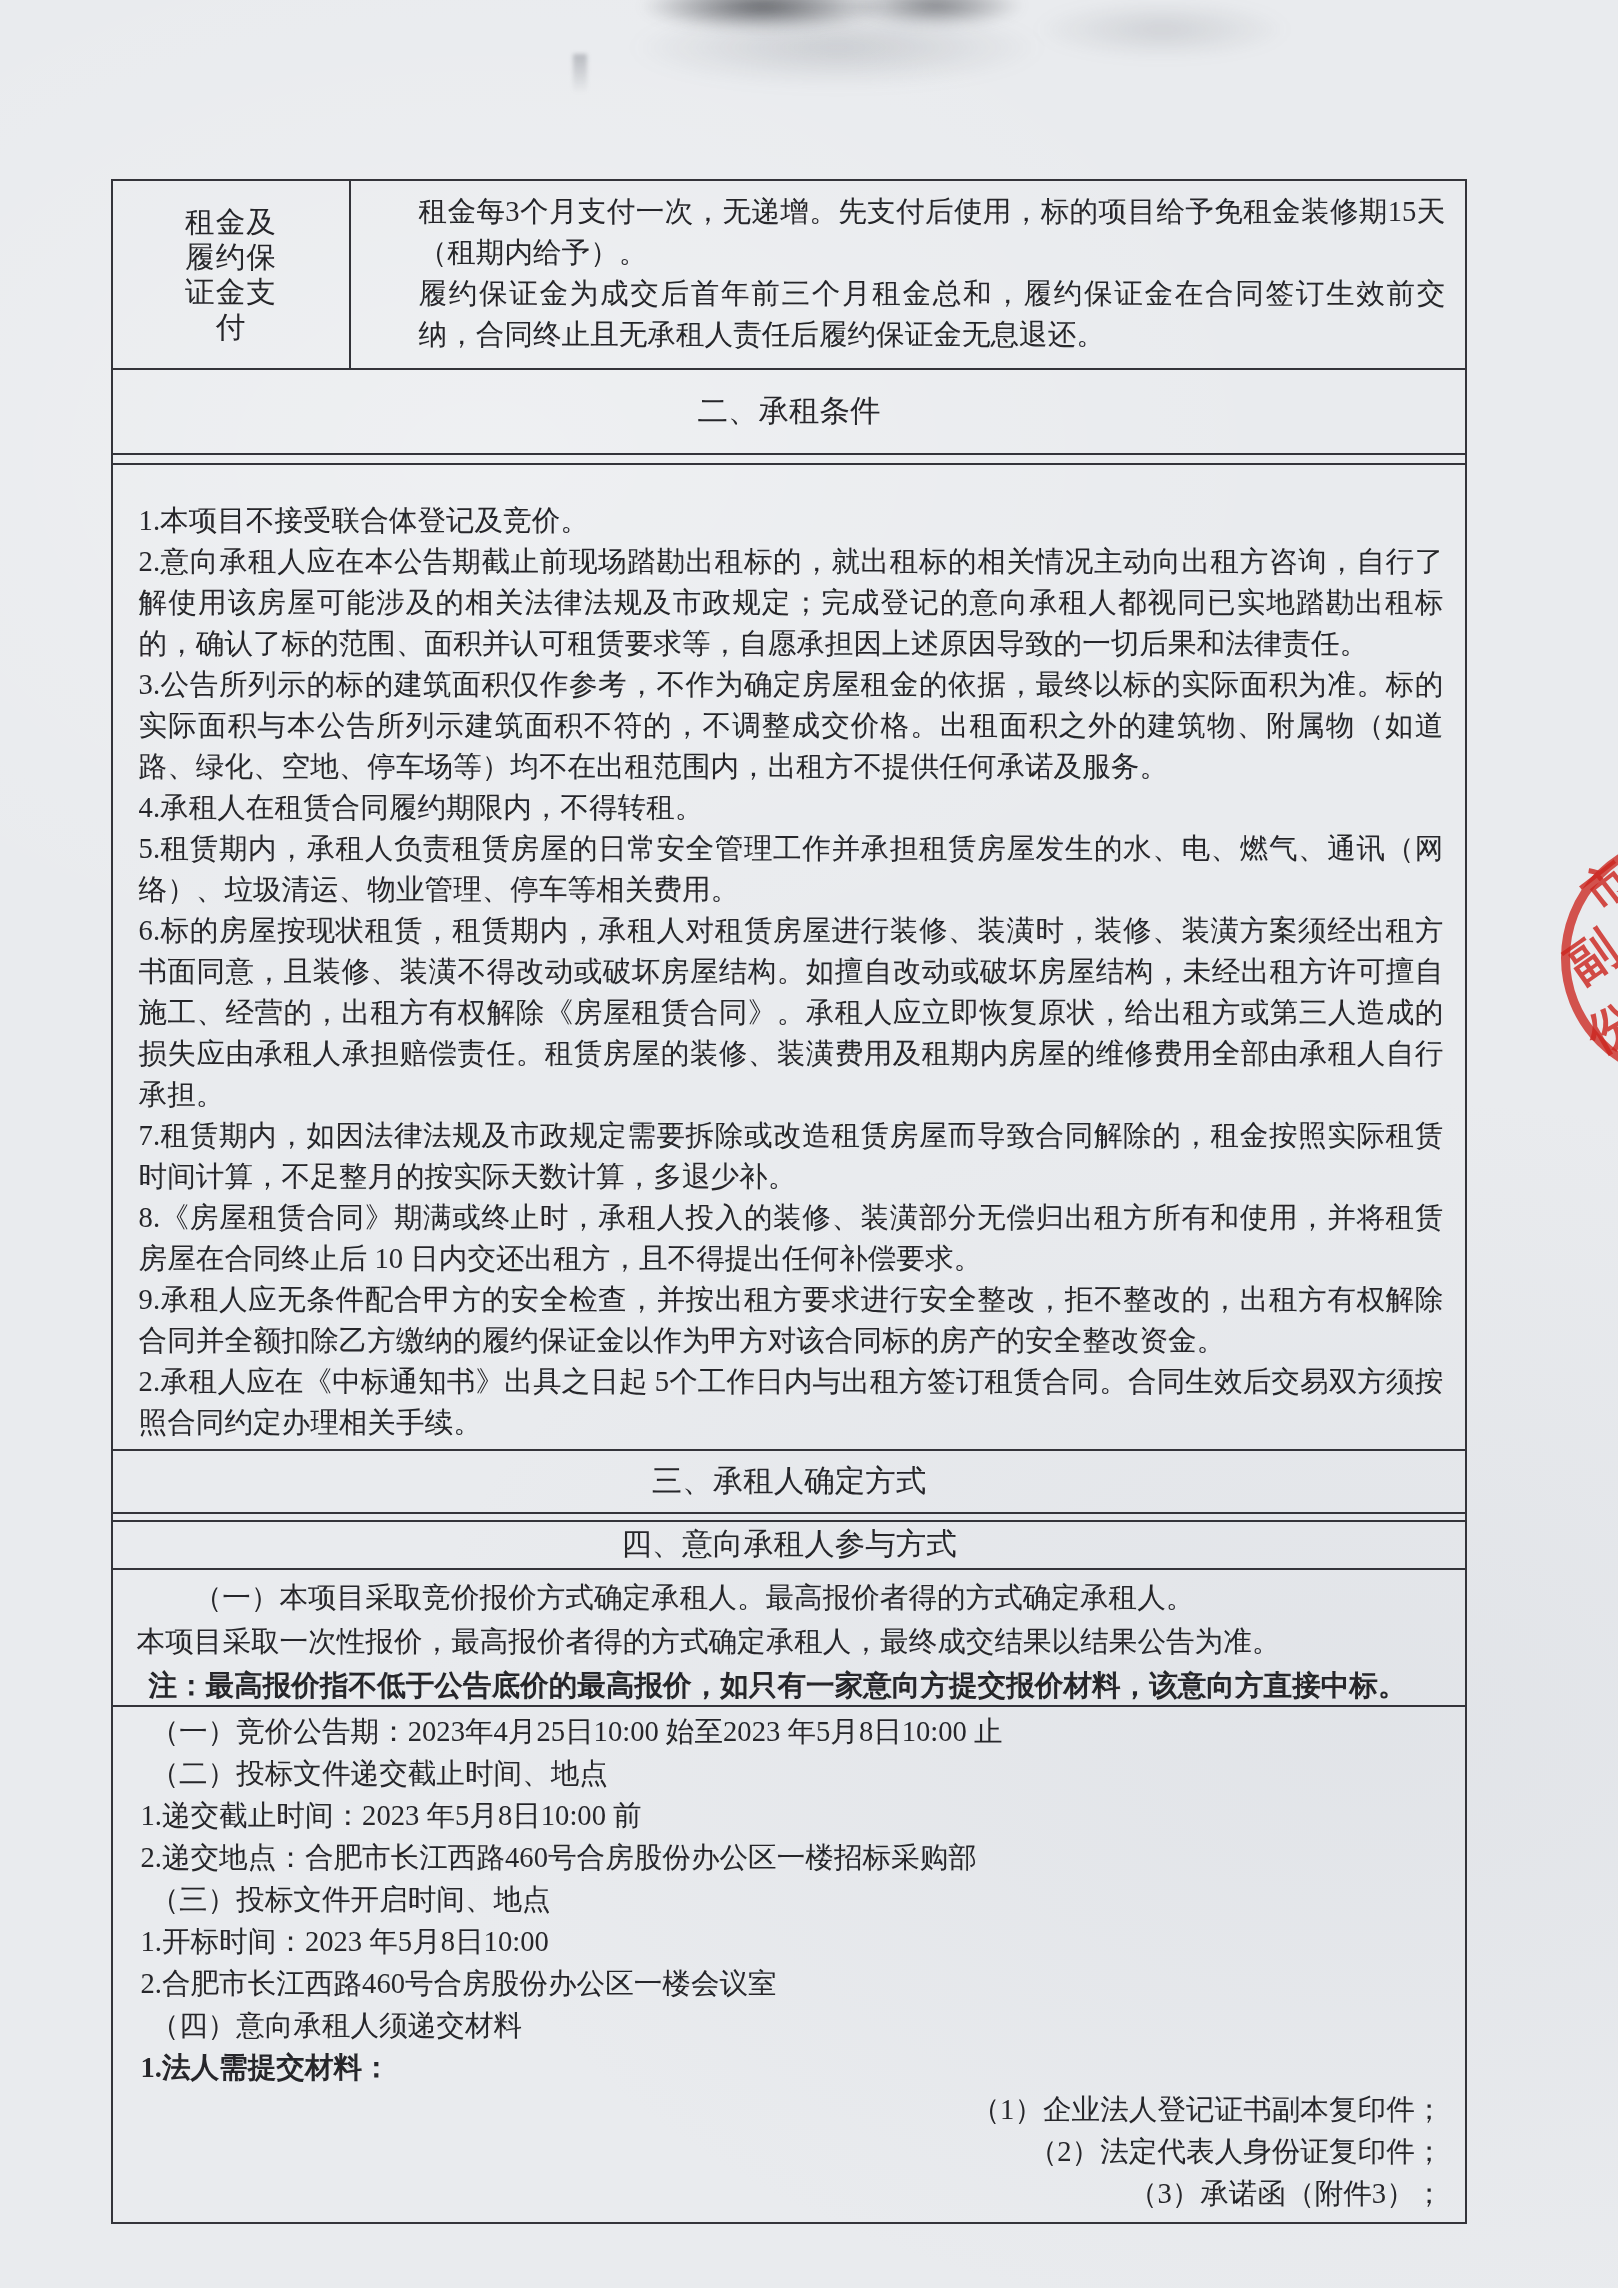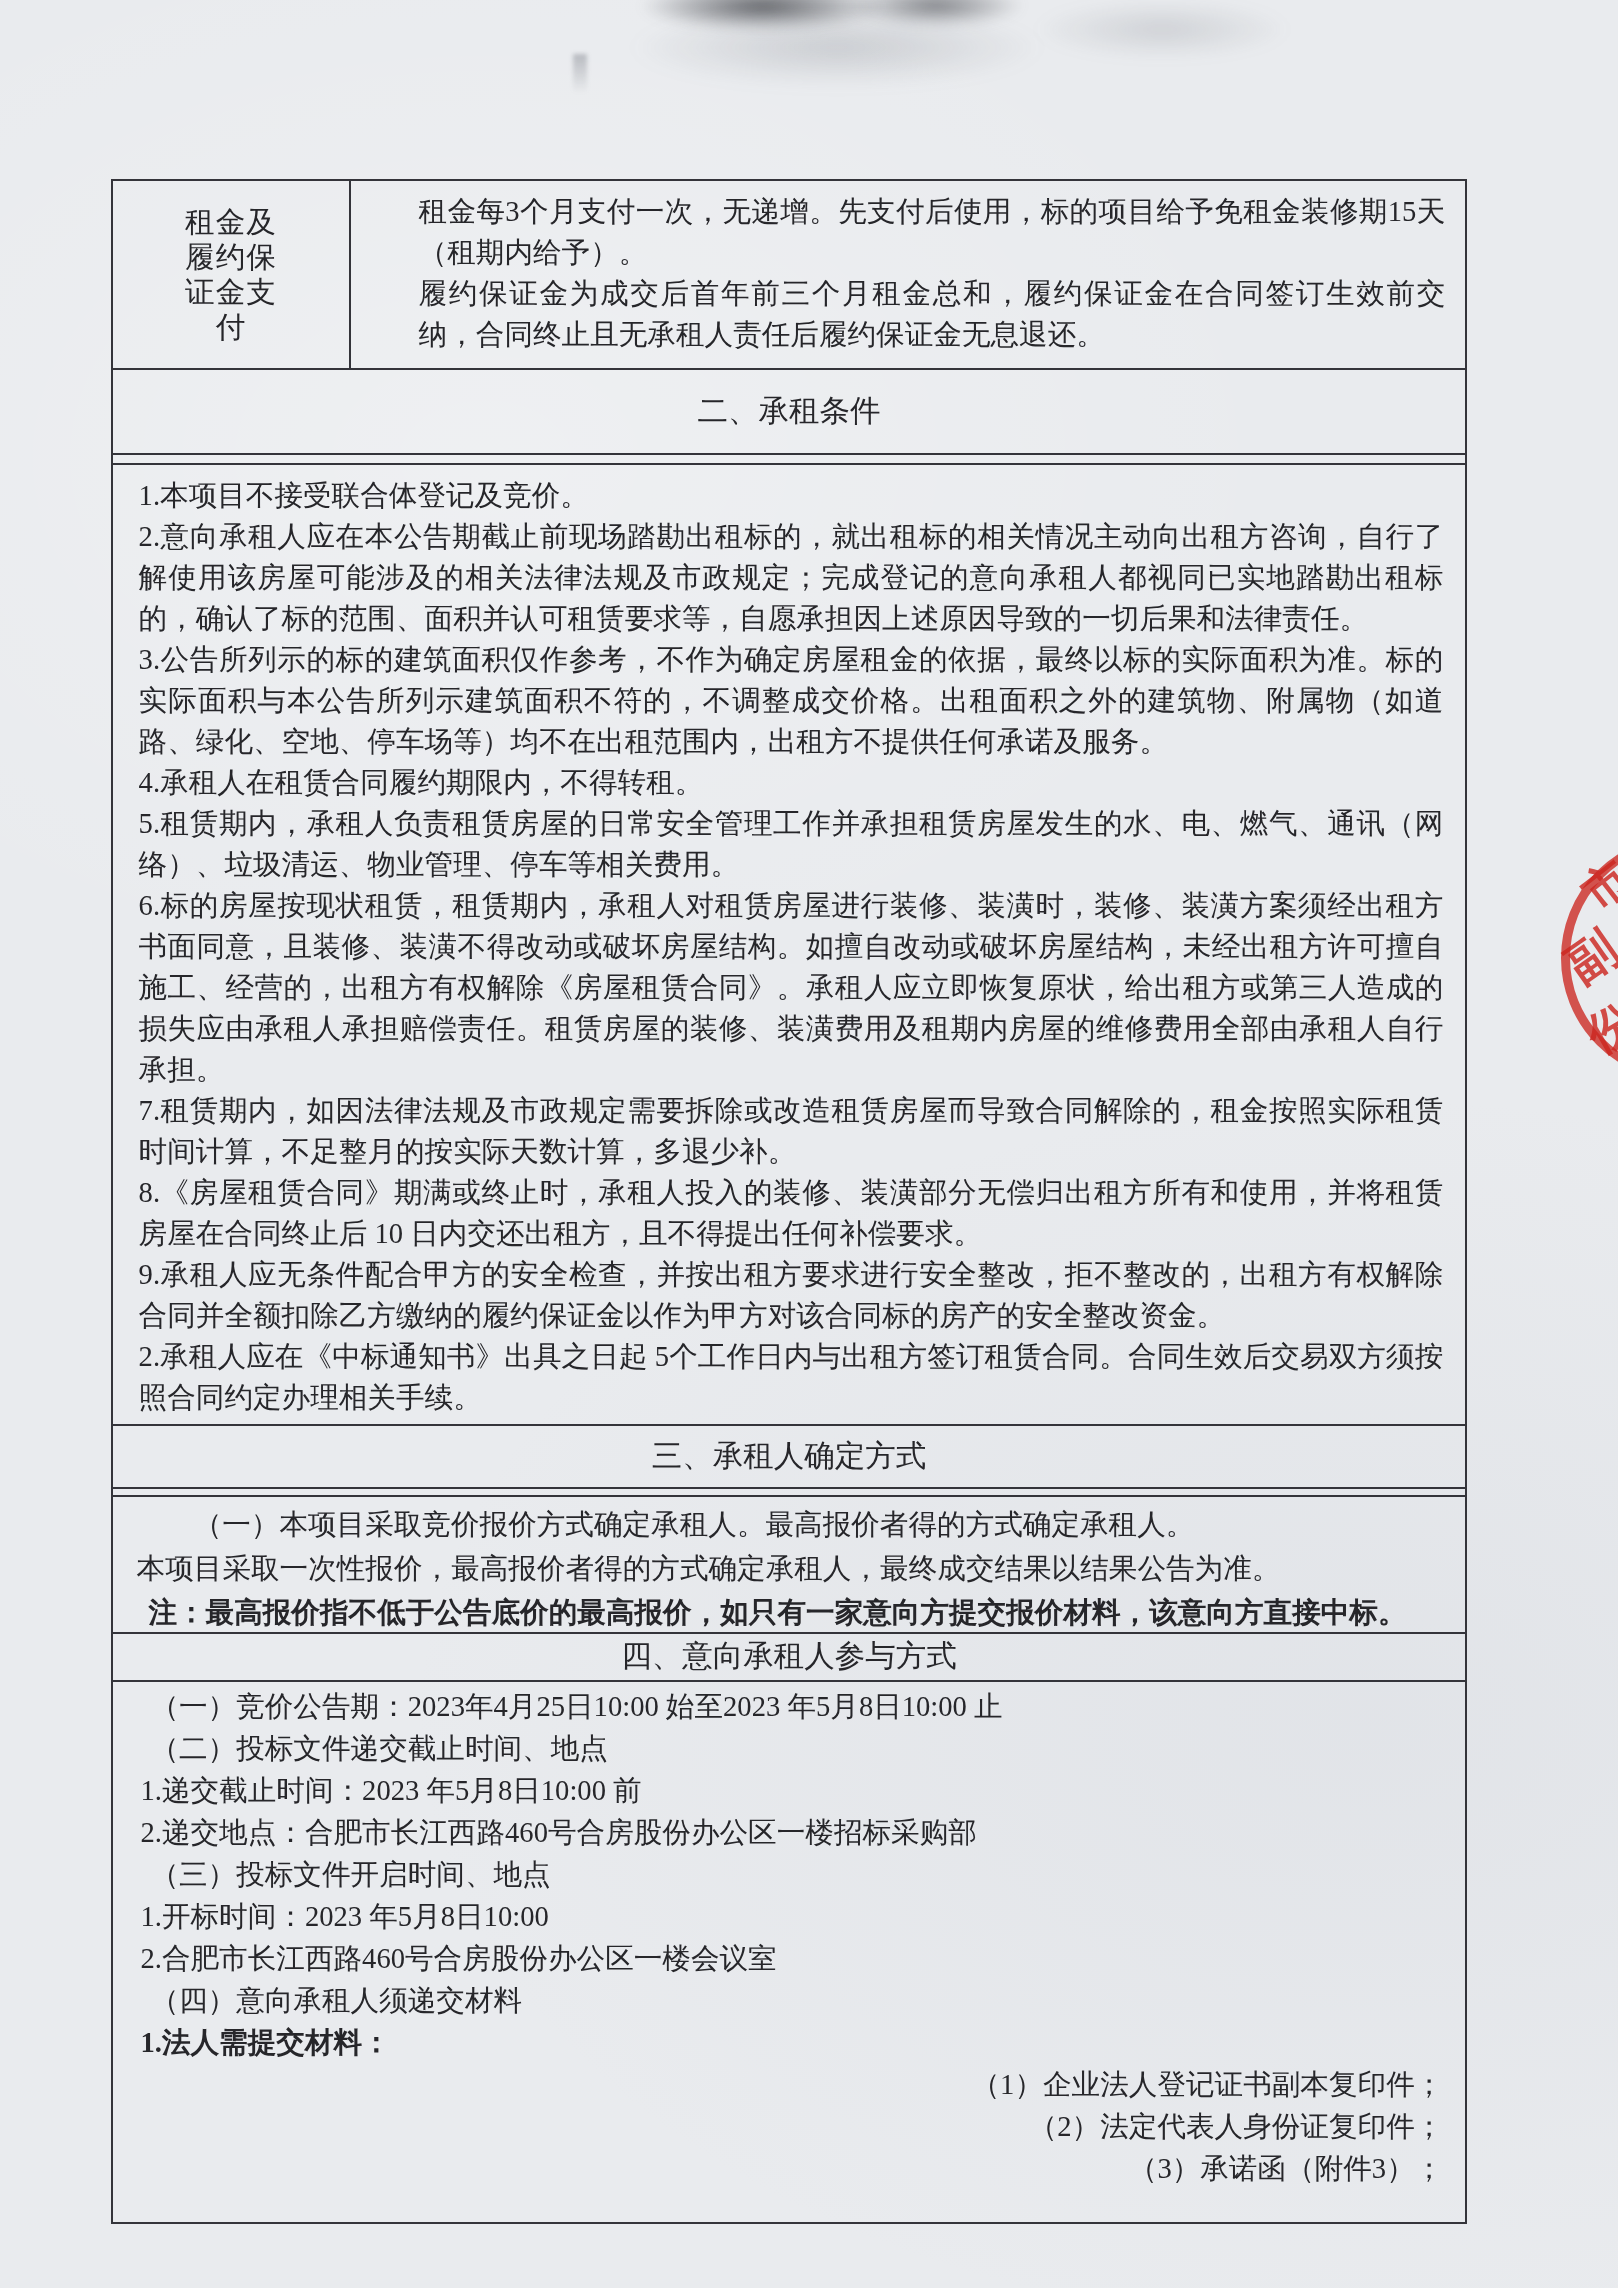--- a/index.html
+++ b/index.html
@@ -55,21 +55,21 @@
   }
   .pay-body{flex:1;padding:9.9px 19.7px 0 23.6px;font-size:28.6px;line-height:41px;text-align:justify;}
   .pay-body p{margin:0;}
   .sec-header{display:flex;align-items:center;justify-content:center;font-size:30.5px;}
   .h2{height:85px;}
   .h3{height:63px;}
   .h4{height:48px;}
   .gap10{height:9.9px;}
   .gap8{height:7.9px;}
   .items-cell{height:961px;padding:9.9px 21.7px 0 25.6px;box-sizing:border-box;
-    font-size:28.6px;line-height:41px;text-align:justify;}
+    font-size:28.6px;line-height:41px;text-align:justify;margin-top:25px;}
   .items-cell p{margin:0;}
   .sec3-cell{height:137px;padding:5.9px 21.7px 0 23.6px;box-sizing:border-box;
     font-size:28.6px;line-height:44px;}
   .sec3-cell p{margin:0;}
   .sec4-cell{height:550px;padding:3.9px 21.7px 0 23.6px;box-sizing:border-box;
     font-size:28.6px;line-height:42px;border-radius:29px;}
   .sec4-cell p{margin:0;}
 
   
   .indent2{text-indent:57px;}
@@ -130,29 +130,29 @@
         <p>7.租赁期内，如因法律法规及市政规定需要拆除或改造租赁房屋而导致合同解除的，租金按照实际租赁时间计算，不足整月的按实际天数计算，多退少补。</p>
         <p>8.《房屋租赁合同》期满或终止时，承租人投入的装修、装潢部分无偿归出租方所有和使用，并将租赁房屋在合同终止后 10 日内交还出租方，且不得提出任何补偿要求。</p>
         <p>9.承租人应无条件配合甲方的安全检查，并按出租方要求进行安全整改，拒不整改的，出租方有权解除合同并全额扣除乙方缴纳的履约保证金以作为甲方对该合同标的房产的安全整改资金。</p>
         <p>2.承租人应在《中标通知书》出具之日起 5个工作日内与出租方签订租赁合同。合同生效后交易双方须按照合同约定办理相关手续。</p>
       </div>
 
     <div class="row sec-header h3">
       <span>三、承租人确定方式</span>
     </div>
     <div class="row gap8"></div>
+    <div class="row sec-header h4">
+      <span>四、意向承租人参与方式</span>
+    </div>
+
     <div class="row sec3-cell">
         <p class="indent2">（一）本项目采取竞价报价方式确定承租人。最高报价者得的方式确定承租人。</p>
         <p class="flush">本项目采取一次性报价，最高报价者得的方式确定承租人，最终成交结果以结果公告为准。</p>
         <p class="note bold">注：最高报价指不低于公告底价的最高报价，如只有一家意向方提交报价材料，该意向方直接中标。</p>
       </div>
-
-    <div class="row sec-header h4">
-      <span>四、意向承租人参与方式</span>
-    </div>
     <div class="row sec4-cell">
         <p class="paren">（一）竞价公告期：2023年4月25日10:00 始至2023 年5月8日10:00 止</p>
         <p class="paren">（二）投标文件递交截止时间、地点</p>
         <p class="num">1.递交截止时间：2023 年5月8日10:00 前</p>
         <p class="num">2.递交地点：合肥市长江西路460号合房股份办公区一楼招标采购部</p>
         <p class="paren">（三）投标文件开启时间、地点</p>
         <p class="num">1.开标时间：2023 年5月8日10:00</p>
         <p class="num">2.合肥市长江西路460号合房股份办公区一楼会议室</p>
         <p class="paren">（四）意向承租人须递交材料</p>
         <p class="num bold">1.法人需提交材料：</p>

